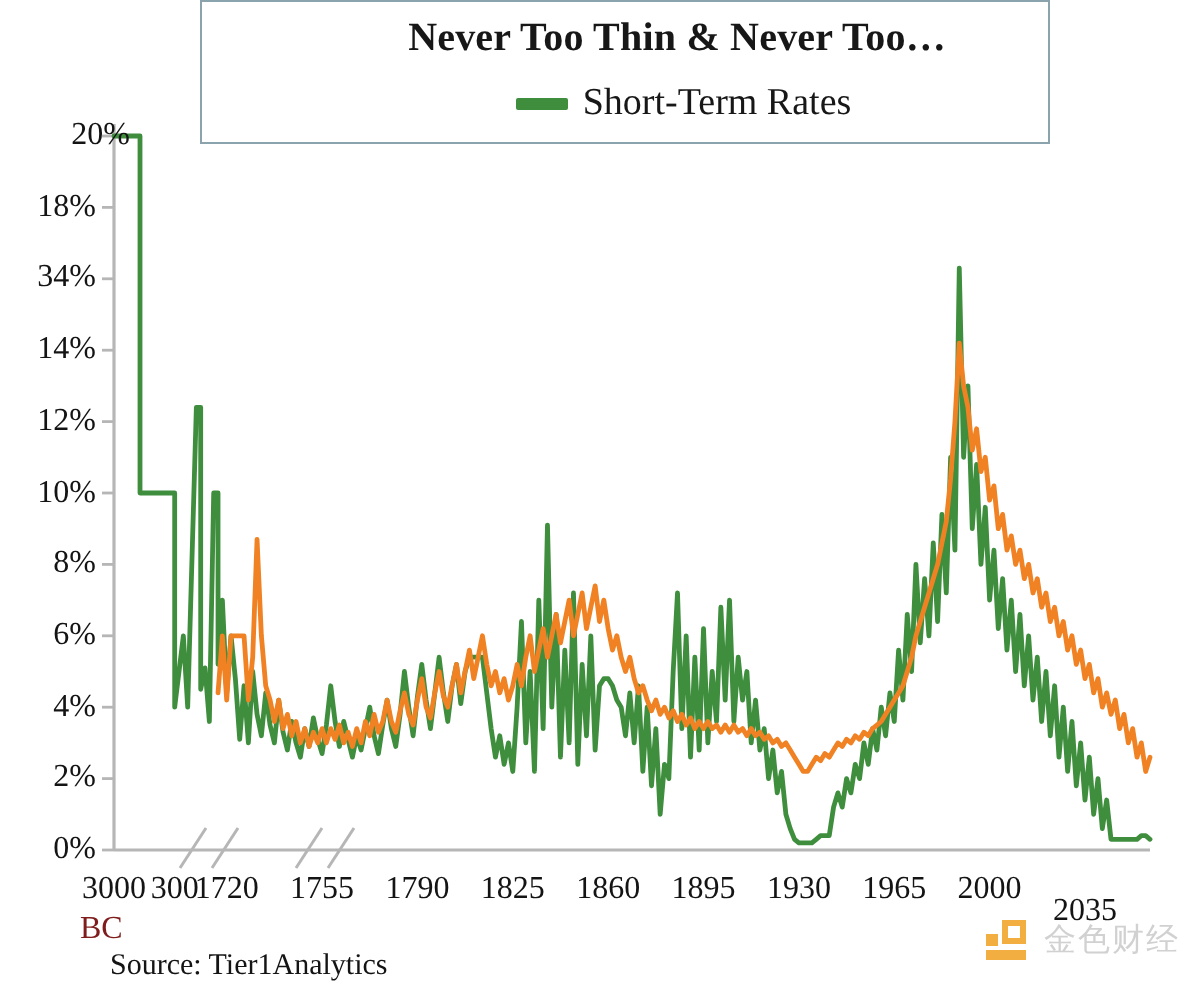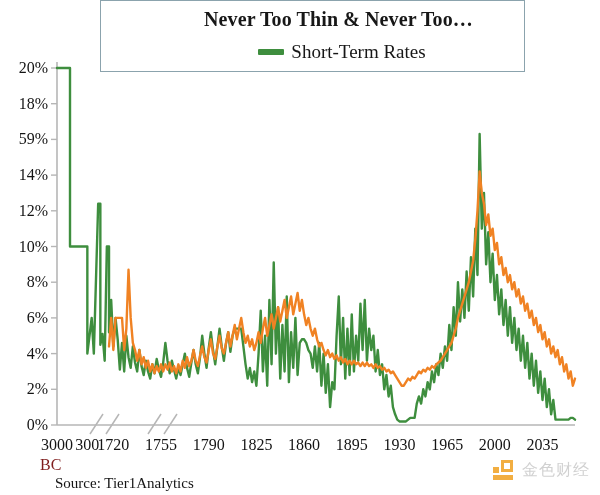--- a/index.html
+++ b/index.html
@@ -133,37 +133,37 @@
 
   <div id="ytick-layer">
       <div class="ytick-label" style="left: 4px; top: 425px;">0%</div>
       <div class="ytick-label" style="left: 4px; top: 389.3px;">2%</div>
       <div class="ytick-label" style="left: 4px; top: 353.6px;">4%</div>
       <div class="ytick-label" style="left: 4px; top: 317.9px;">6%</div>
       <div class="ytick-label" style="left: 4px; top: 282.2px;">8%</div>
       <div class="ytick-label" style="left: 4px; top: 246.5px;">10%</div>
       <div class="ytick-label" style="left: 4px; top: 210.8px;">12%</div>
       <div class="ytick-label" style="left: 4px; top: 175.1px;">14%</div>
-      <div class="ytick-label" style="left: 4px; top: 139.4px;">59%</div>
+      <div class="ytick-label" style="left: 4px; top: 139.4px;">34%</div>
       <div class="ytick-label" style="left: 4px; top: 103.7px;">18%</div>
-      <div class="ytick-label" style="left: 4px; top: 68px;">20%</div>
+      <div class="ytick-label" style="left: 21px; top: 68px;">20%</div>
     </div>
   <div id="xtick-layer">
       <div class="xtick-label" style="left: 57px;">3000</div>
       <div class="xtick-label" style="left: 87.3431px;">300</div>
       <div class="xtick-label" style="left: 113.351px; text-align: right;">1720</div>
       <div class="xtick-label" style="left: 161.033px;">1755</div>
       <div class="xtick-label" style="left: 208.715px;">1790</div>
       <div class="xtick-label" style="left: 256.397px;">1825</div>
       <div class="xtick-label" style="left: 304.079px;">1860</div>
       <div class="xtick-label" style="left: 351.762px;">1895</div>
       <div class="xtick-label" style="left: 399.444px;">1930</div>
       <div class="xtick-label" style="left: 447.126px;">1965</div>
       <div class="xtick-label" style="left: 494.808px;">2000</div>
-      <div class="xtick-label" style="left: 542.49px;">2035</div>
+      <div class="xtick-label" style="left: 542.49px; margin-top: 11px;">2035</div>
     </div>
 
   <div id="bc-label">BC</div>
   <div id="source-note">Source: Tier1Analytics</div>
 
   <div id="watermark">
     <svg id="wm-mark" viewBox="0 0 22 22">
       <rect x="1" y="8" width="6" height="6" fill="#F0A020"></rect>
       <rect x="9" y="1" width="12" height="12" fill="#F0A020"></rect>
       <rect x="1" y="16" width="20" height="5" fill="#F0A020"></rect>

